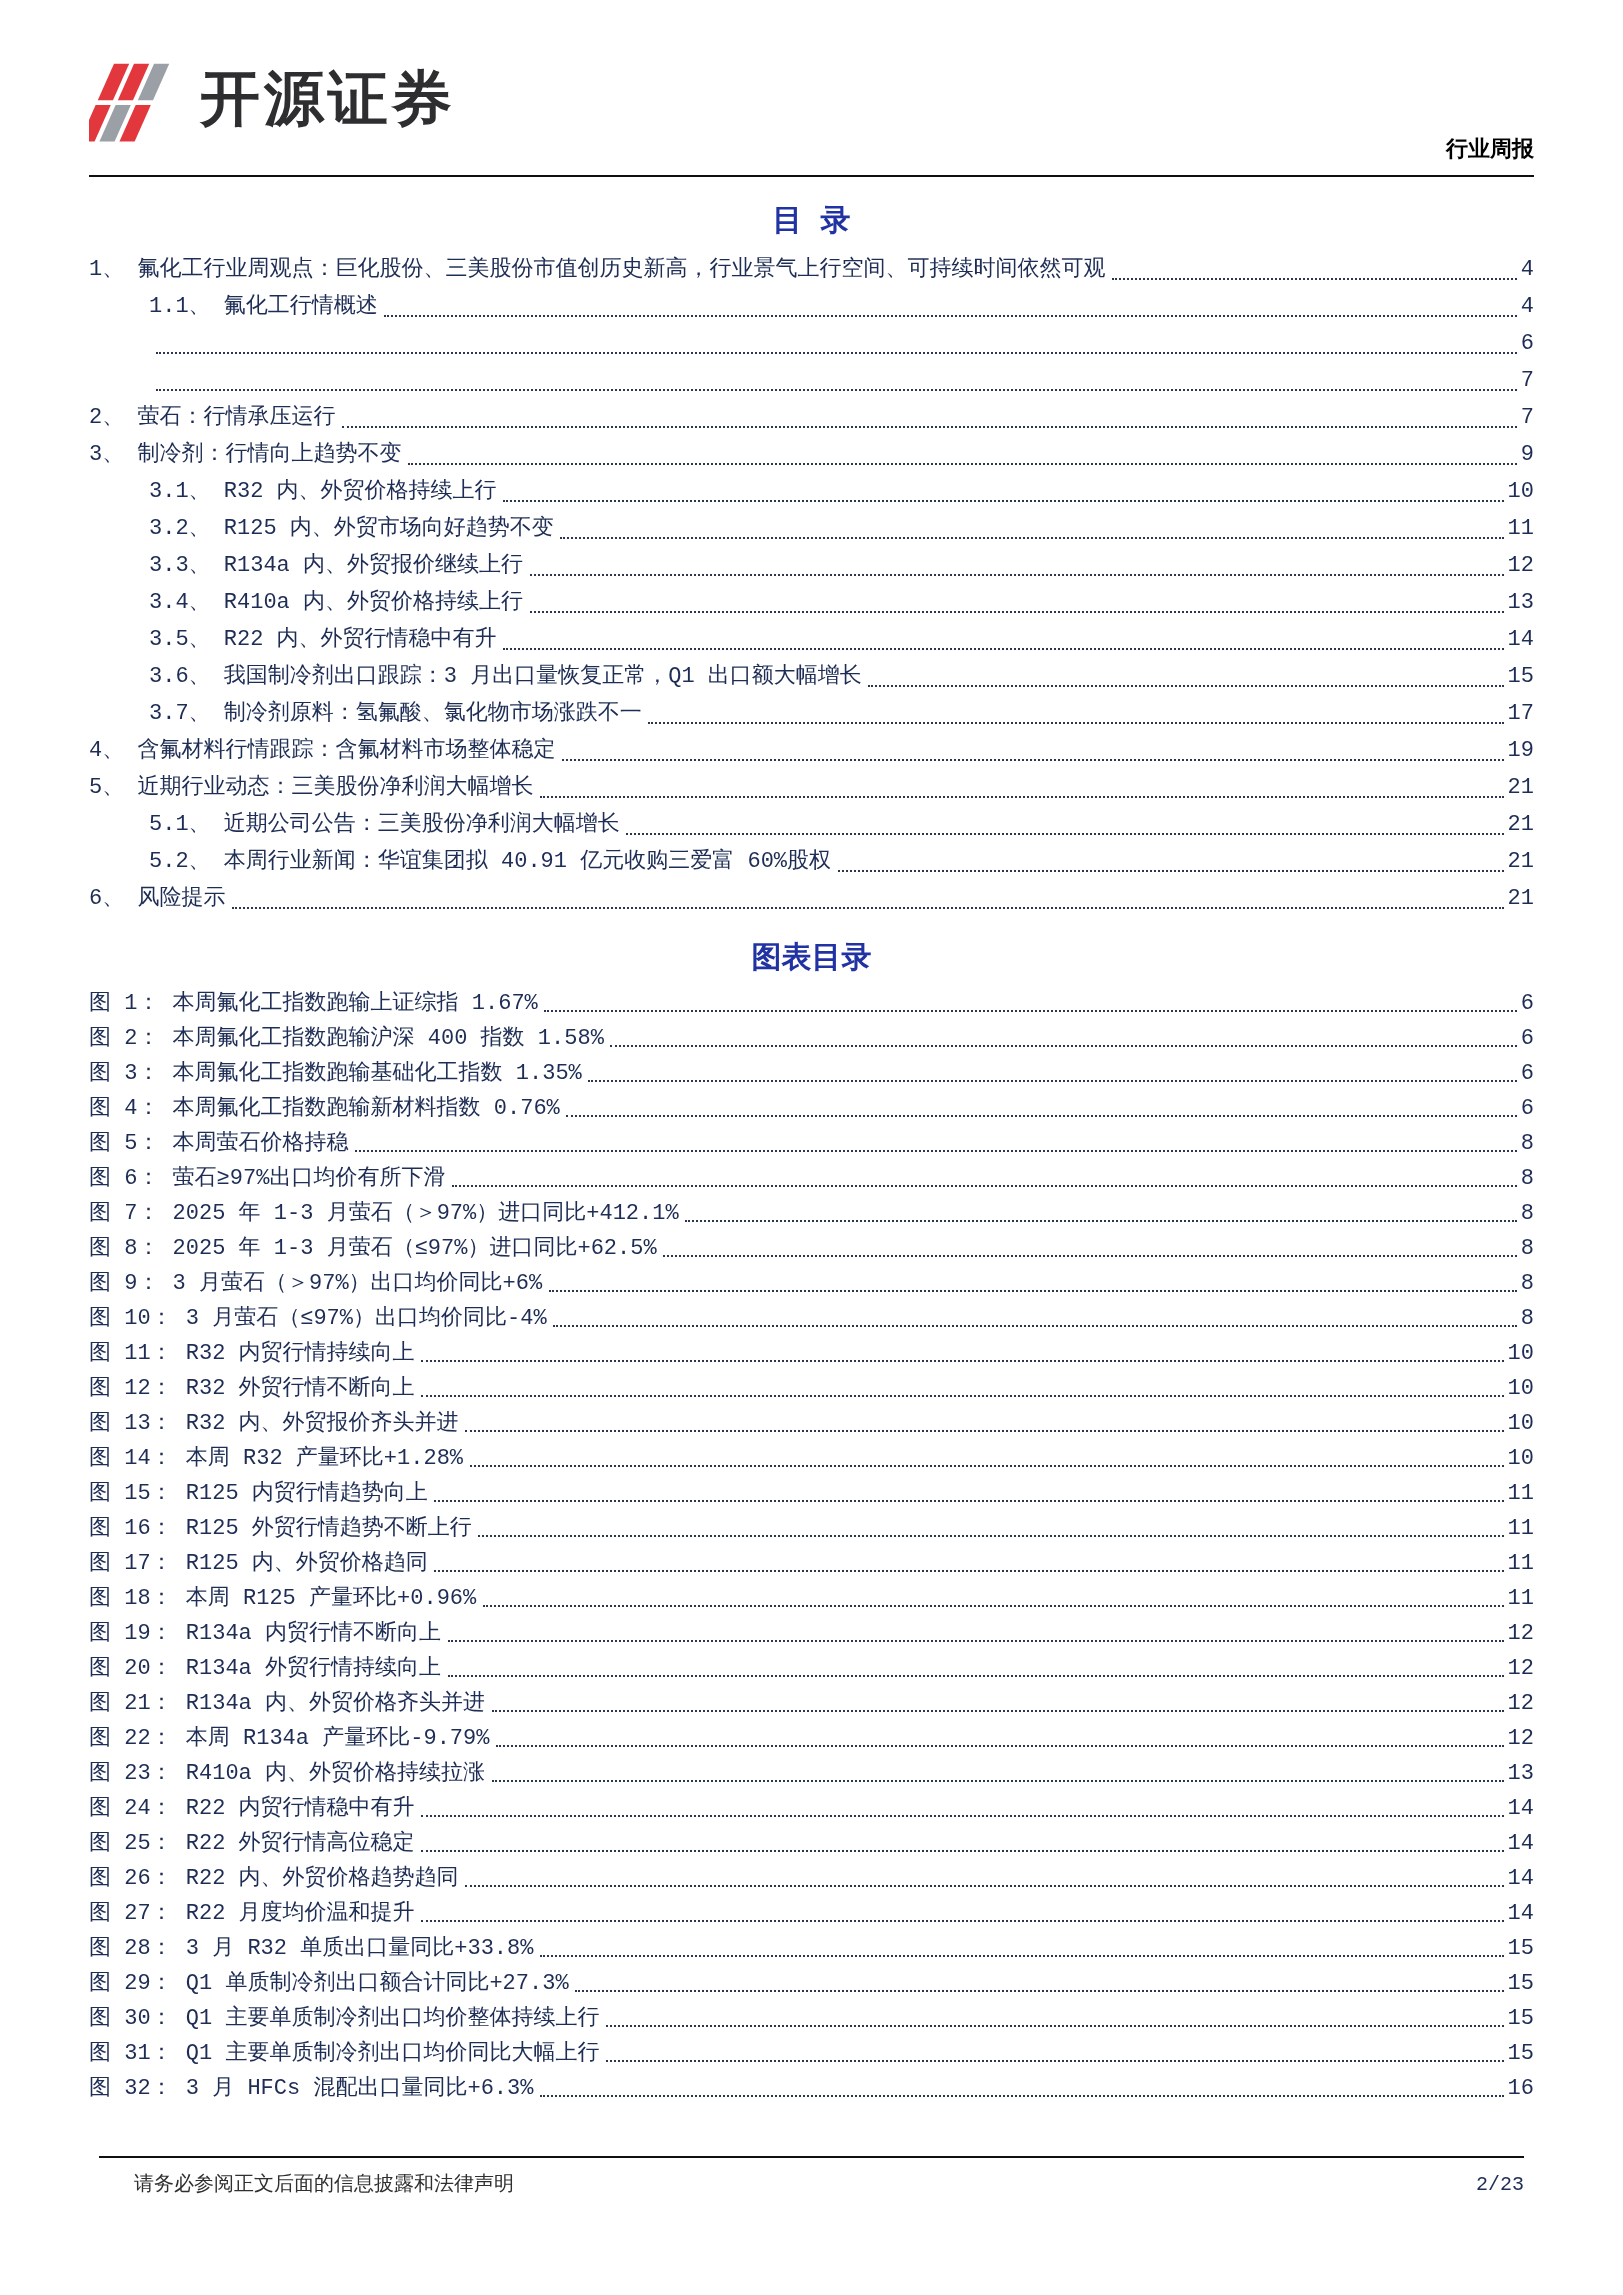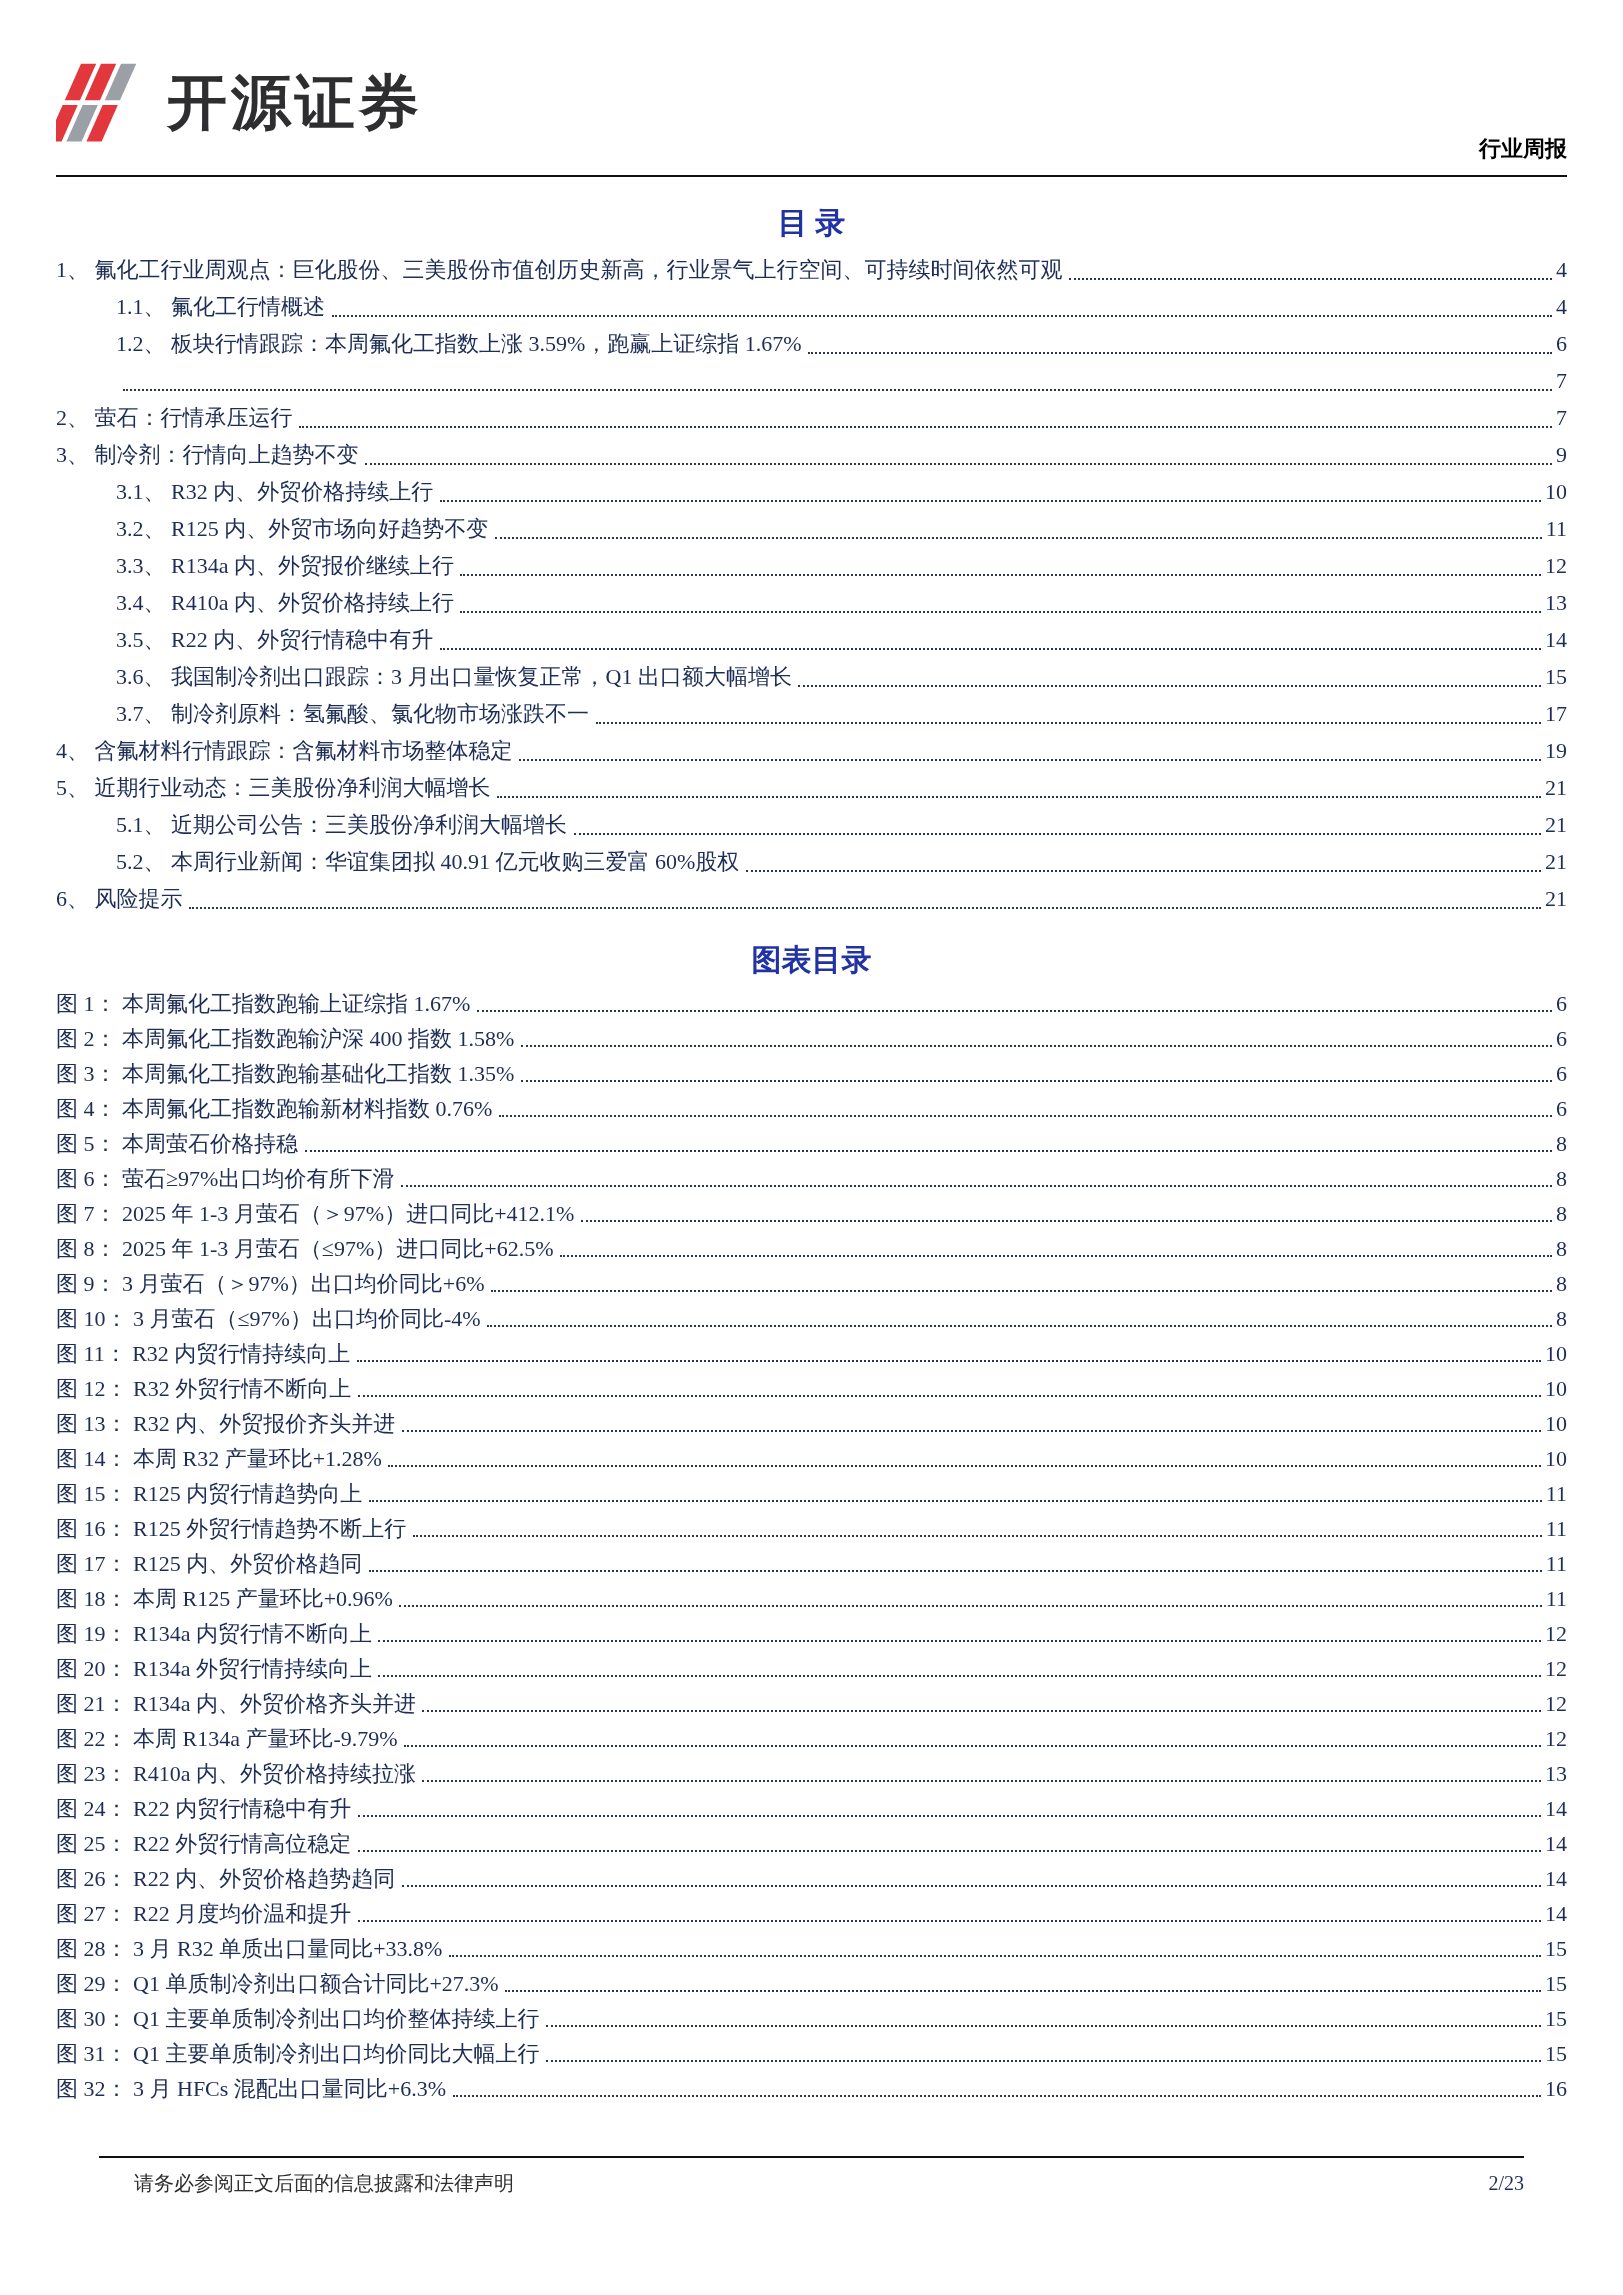--- a/index.html
+++ b/index.html
@@ -4,23 +4,24 @@
 <style>
   * { margin: 0; padding: 0; box-sizing: border-box; }
   html, body { background: #ffffff; }
   body {
     width: 1623px; height: 2295px;
     font-family: "Liberation Serif", "DejaVu Serif", serif;
   }
   .page {
     position: relative;
     width: 1623px; height: 2295px;
-    padding: 0 56px;
+    padding: 0 89px;
     overflow: hidden;
     background: #ffffff;
+    font-family: Liberation Mono, monospace;
   }
   .header { position: relative; padding-top: 59px; }
   .brand { display: flex; align-items: center; gap: 13px; }
   .brand-icon { display: block; }
   .brand-name {
     font-size: 60px; font-weight: bold; color: #2e2e30;
     letter-spacing: 3.9px; line-height: 1;
   }
   .report-type {
     position: absolute; right: 0; bottom: -17px;
@@ -88,21 +89,20 @@
         <span class="row-label">1、 氟化工行业周观点：巨化股份、三美股份市值创历史新高，行业景气上行空间、可持续时间依然可观</span>
         <span class="row-dots"></span>
         <span class="row-page">4</span>
       </div>
       <div class="leader-row indent">
         <span class="row-label">1.1、 氟化工行情概述</span>
         <span class="row-dots"></span>
         <span class="row-page">4</span>
       </div>
       <div class="leader-row indent">
-        <span class="row-label">1.2、 板块行情跟踪：本周氟化工指数上涨 3.59%，跑赢上证综指 1.67%</span>
         <span class="row-dots"></span>
         <span class="row-page">6</span>
       </div>
       <div class="leader-row indent">
         <span class="row-dots"></span>
         <span class="row-page">7</span>
       </div>
       <div class="leader-row">
         <span class="row-label">2、 萤石：行情承压运行</span>
         <span class="row-dots"></span>

